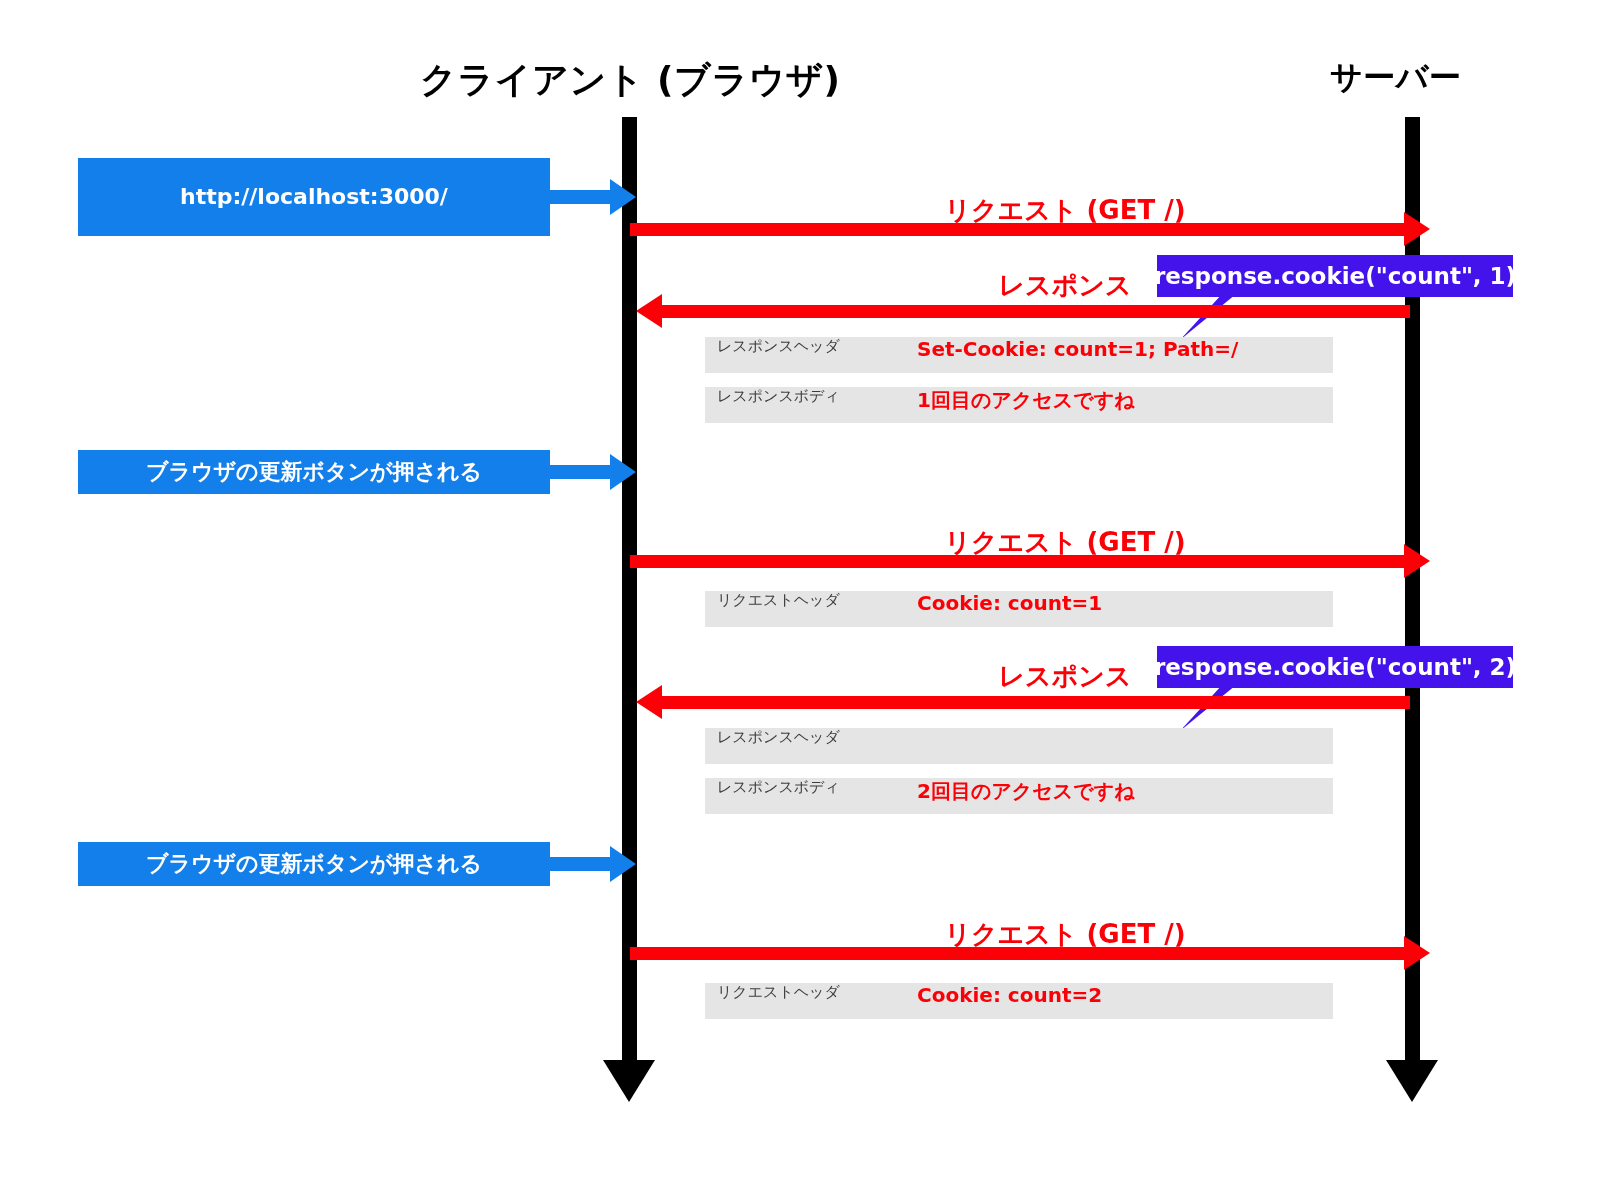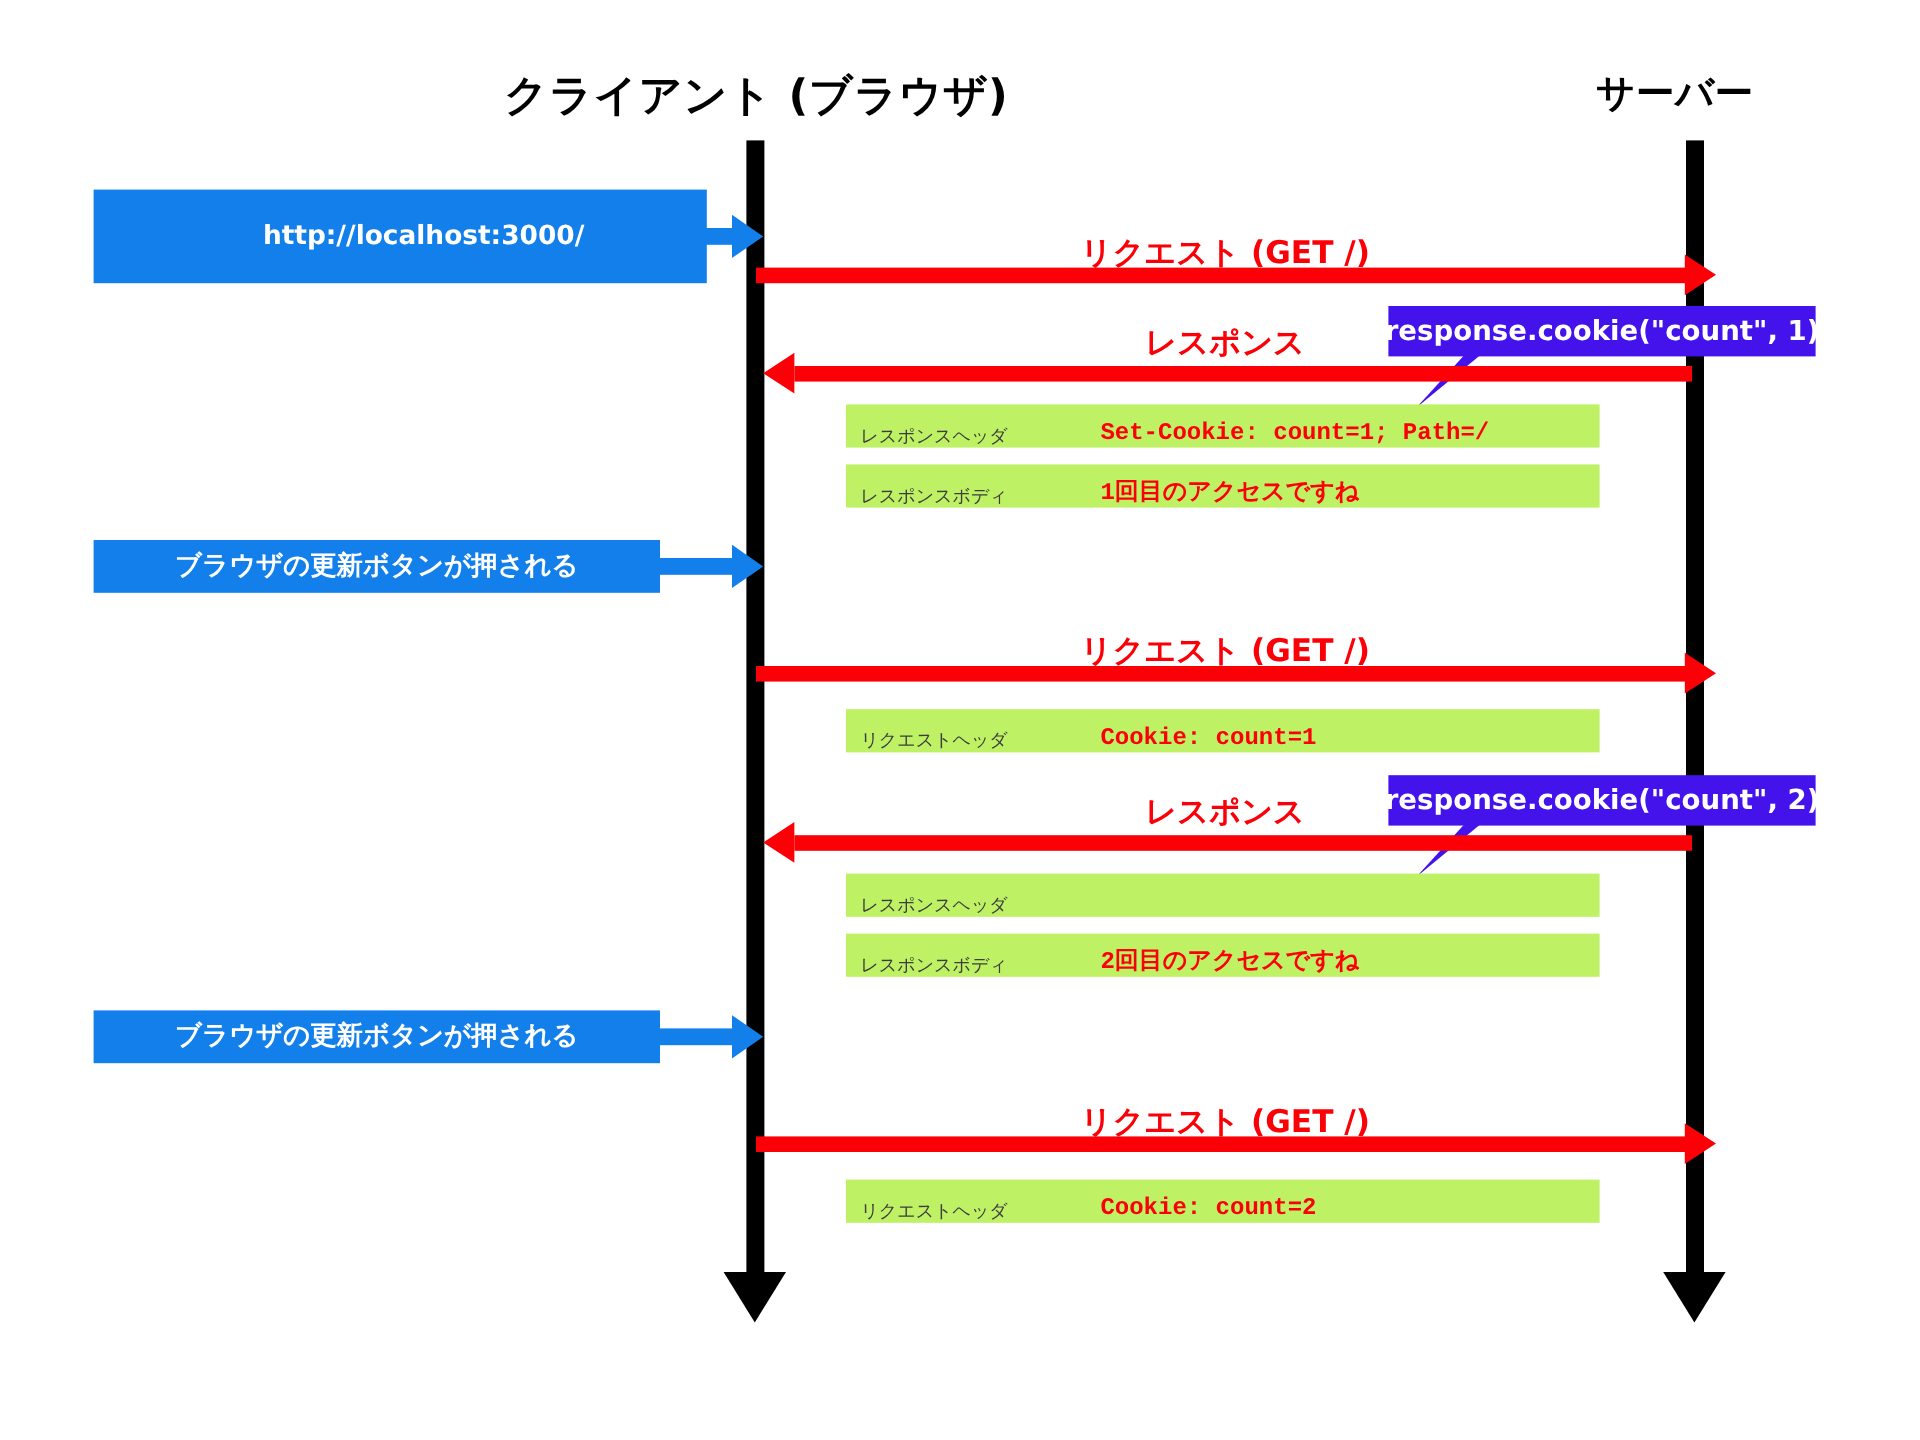--- a/index.html
+++ b/index.html
@@ -64,20 +64,21 @@
     border-bottom: 17px solid transparent;
     border-right: 26px solid #fb0007;
   }
   .msg-label {
     position: absolute;
     color: #fb0007;
     font-weight: bold;
     font-size: 26px;
     white-space: nowrap;
     text-align: center;
+    margin-left: 44px;
   }
 
   
   .blue-box {
     position: absolute;
     background: #127fea;
     color: #ffffff;
     font-weight: bold;
     display: flex;
     flex-direction: column;
@@ -97,24 +98,23 @@
     width: 0;
     height: 0;
     border-top: 18px solid transparent;
     border-bottom: 18px solid transparent;
     border-left: 26px solid #127fea;
   }
 
   
   .note-row {
     position: absolute;
-    background: #bef264;
+    background: #e5e5e5;
     display: flex;
-    align-items: flex-end;
-    font-family: Liberation Mono, monospace;
+    align-items: flex-start;
   }
   .note-key {
     color: #3d3d3d;
     font-size: 15px;
     font-weight: normal;
     white-space: nowrap;
     padding-left: 12px;
     width: 200px;
     flex: 0 0 200px;
   }
@@ -152,21 +152,21 @@
   <div class="participant-label" style="left:420px; top:56px; font-size:36px;">クライアント (ブラウザ)</div>
 
   <div class="participant-label" style="left:1330px; top:56px; font-size:32px;">サーバー</div>
 
   <div class="lifeline" style="left:622px; top:117px; width:15px; height:945px;"></div>
   <div class="lifeline-head" style="left:603px; top:1060px;"></div>
 
   <div class="lifeline" style="left:1405px; top:117px; width:15px; height:945px;"></div>
   <div class="lifeline-head" style="left:1386px; top:1060px;"></div>
 
-  <div class="blue-box" style="left:78px; top:158px; width:472px; height:78px;padding-left:39px;">
+  <div class="blue-box" style="left:78px; top:158px; width:472px; height:78px;">
     <span>http://localhost:3000/</span>
   </div>
   <div class="blue-arrow-shaft" style="left:550px; top:190px; width:64px;"></div>
   <div class="blue-arrow-head" style="left:610px; top:179px;"></div>
 
   <div class="msg-label" style="left:637px; top:193px; width:768px;">リクエスト (GET /)</div>
   <div class="msg-line" style="left:630px; top:223px; width:780px;"></div>
   <div class="msg-head-right" style="left:1404px; top:212px;"></div>
 
   <div class="callout" style="left:1157px; top:255px; width:356px; height:42px;">response.cookie("count", 1)</div>

